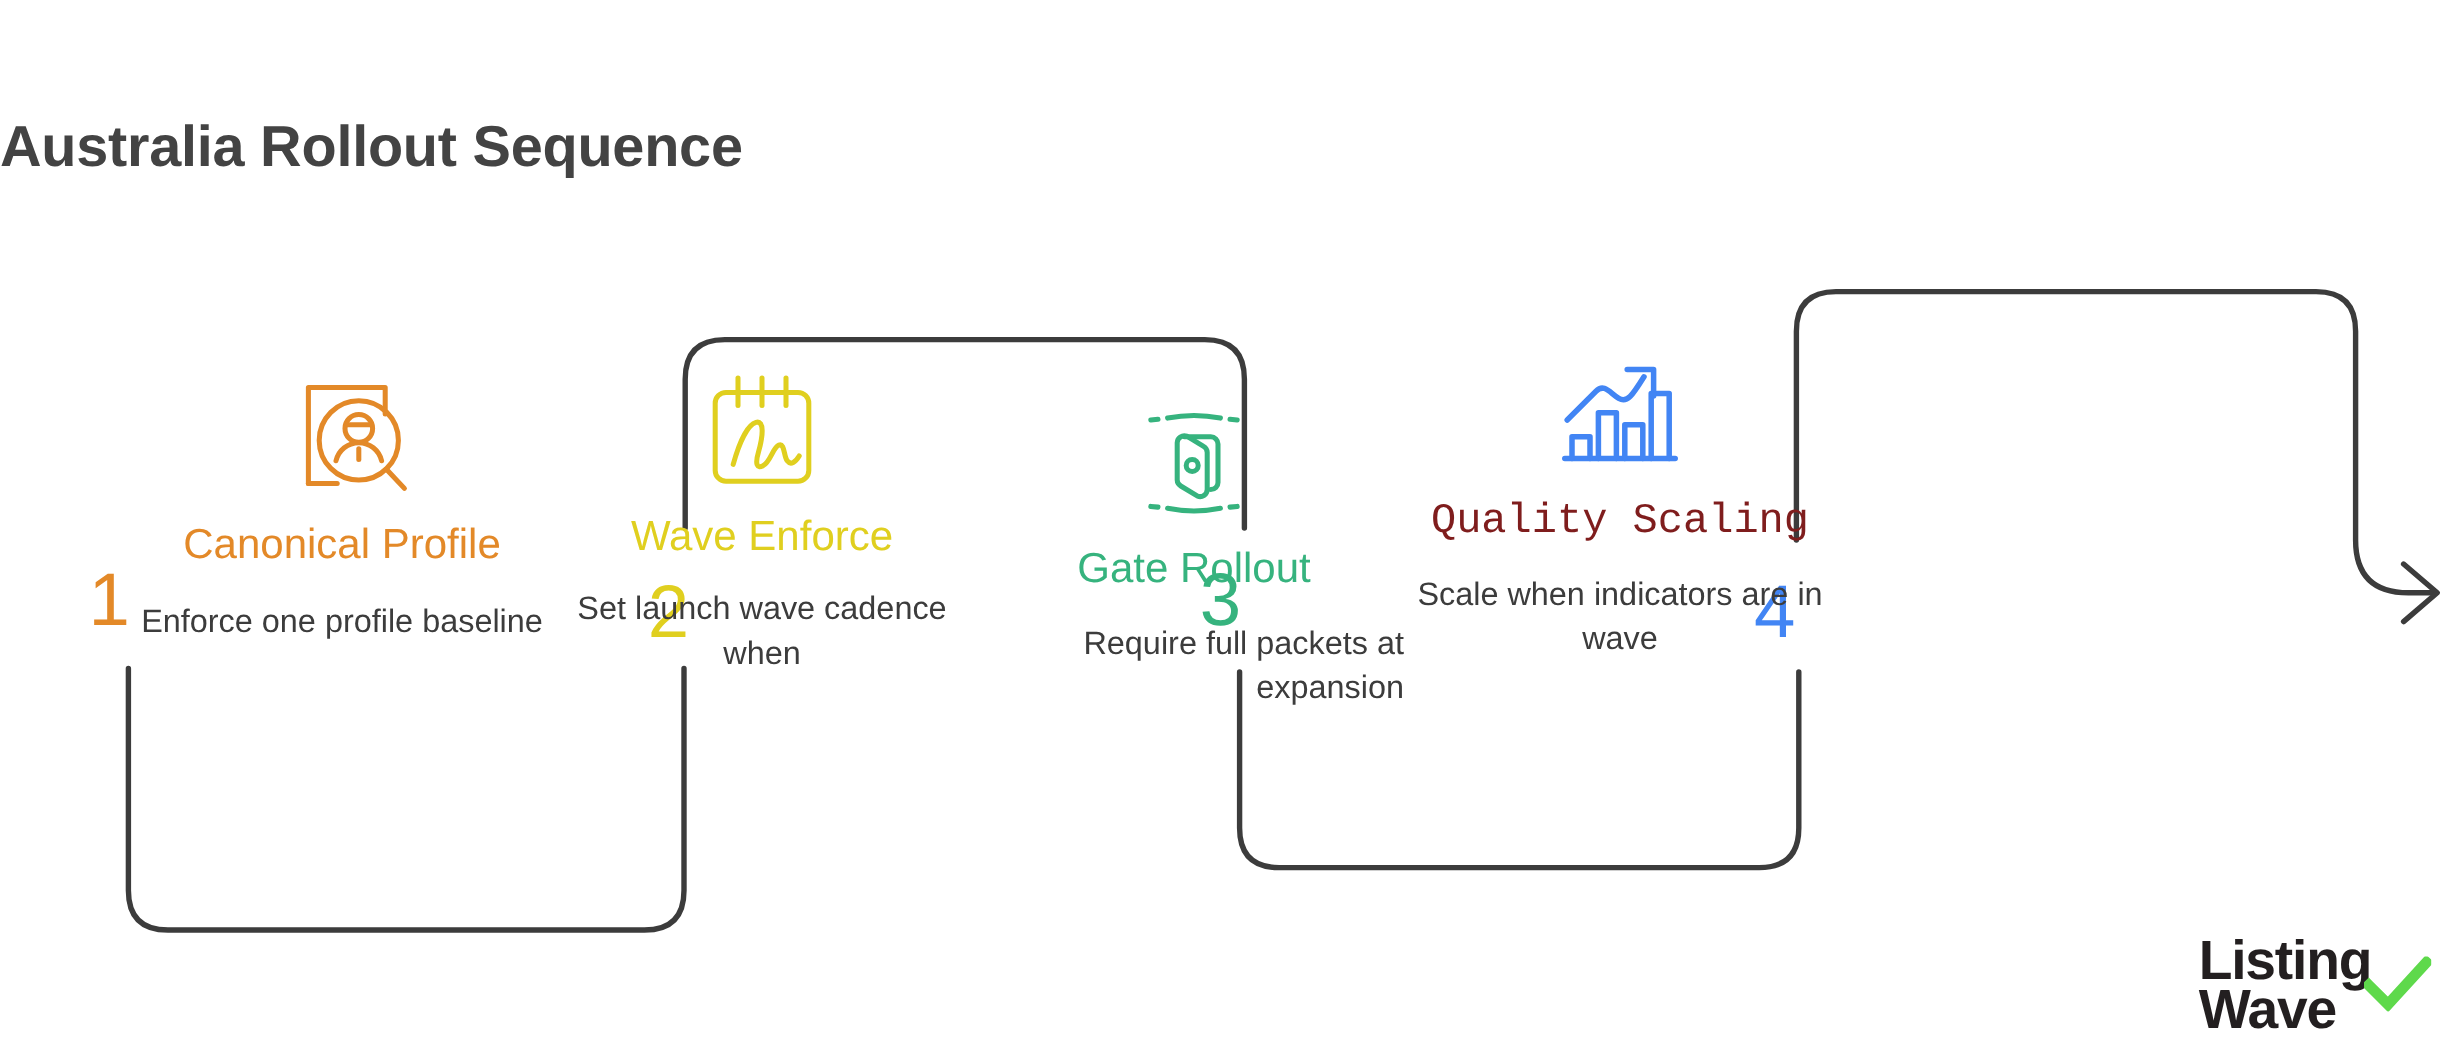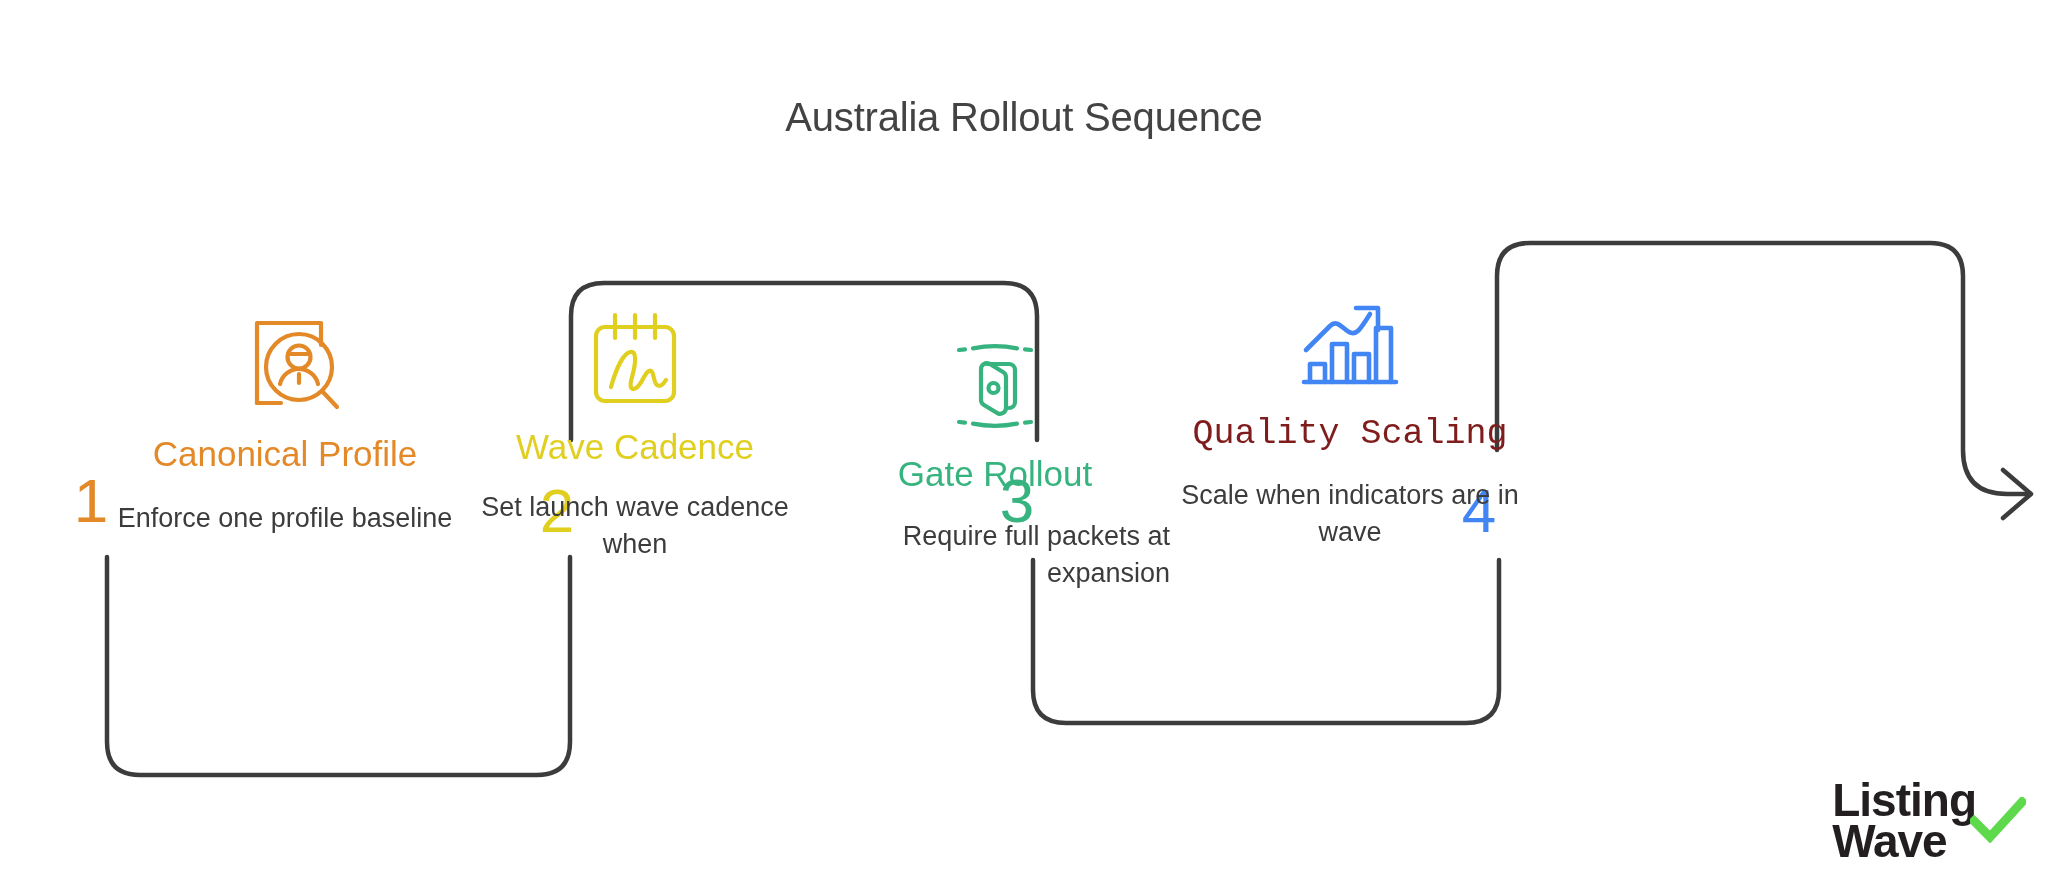--- a/index.html
+++ b/index.html
@@ -18,23 +18,23 @@
     background: #ffffff;
     overflow: hidden;
   }
 
   
   #page-title {
     position: absolute;
     left: 0;
     top: 95px;
     width: 2048px;
-    text-align: center;
-    font-size: 40px;
-    font-weight: normal;
+    text-align: left;
+    font-size: 48px;
+    font-weight: bold;
     color: #434343;
     letter-spacing: -0.2px;
   }
 
   
   #connectors {
     position: absolute;
     left: 0;
     top: 0;
     width: 2048px;
@@ -176,21 +176,21 @@
     <div class="step-icon">
       <svg width="106" height="106" viewBox="0 0 106 106" xmlns="http://www.w3.org/2000/svg" fill="none" stroke="#E0CF1F" stroke-width="4.2" stroke-linecap="round" stroke-linejoin="round">
         <rect x="14" y="20" width="78" height="74" rx="9"></rect>
         <path d="M 33 8 L 33 31"></path>
         <path d="M 53 8 L 53 31"></path>
         <path d="M 73 8 L 73 31"></path>
 
         <path d="M 29 80 C 34 62 41 47 48 45 C 55 43 54 56 50 70 C 47 80 49 84 54 81 C 60 78 62 66 67 64 C 72 62 71 73 74 77 C 77 81 81 78 84 73"></path>
       </svg>
     </div>
-    <div class="step-label" id="step-label-2">Wave Cadence</div>
+    <div class="step-label" id="step-label-2">Wave Enforce</div>
     <div class="step-desc">Set launch wave cadence when</div>
   </div>
 
   <div class="step-block" id="step-block-3">
     <div class="step-icon">
       <svg width="108" height="108" viewBox="0 0 108 108" xmlns="http://www.w3.org/2000/svg" fill="none" stroke="#36B37E" stroke-width="4.2" stroke-linecap="round" stroke-linejoin="round">
 
         <path d="M 18 18 L 24 17.4"></path>
         <path d="M 32 16.4 C 46 13.6 62 13.6 76 16.4"></path>
         <path d="M 84 17.4 L 90 18"></path>

